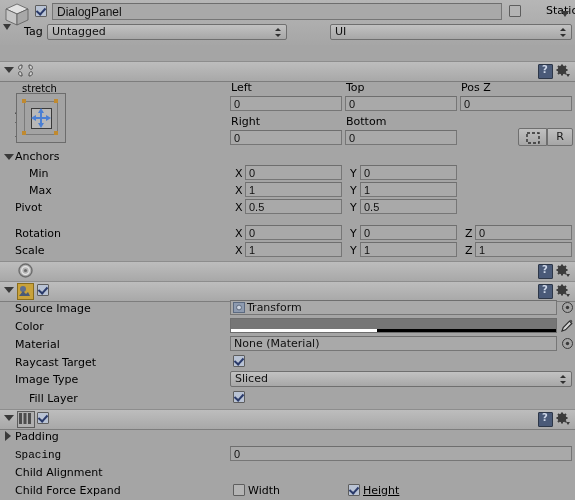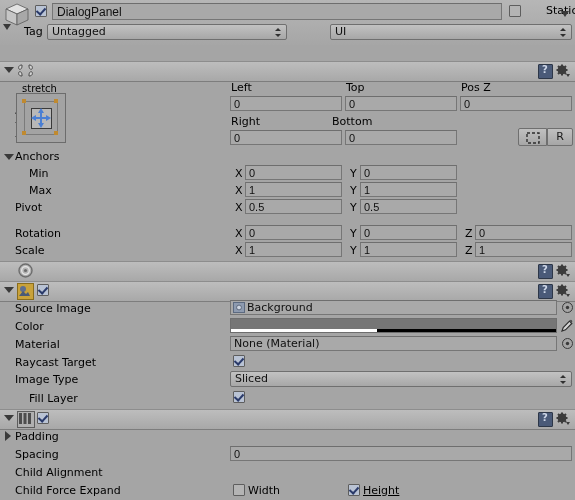--- a/index.html
+++ b/index.html
@@ -161,21 +161,21 @@
 
   
   <span class="lbl" style="left:231px;top:79px;">Left</span>
   <span class="lbl" style="left:346px;top:79px;">Top</span>
   <span class="lbl" style="left:461px;top:79px;">Pos Z</span>
   <input class="field" style="left: 230px; top: 96px; width: 112px;" value="0">
   <input class="field" style="left: 345px; top: 96px; width: 112px;" value="0">
   <input class="field" style="left: 460px; top: 96px; width: 112px;" value="0">
 
   <span class="lbl" style="left:231px;top:113px;">Right</span>
-  <span class="lbl" style="left:332px;top:113px;">Bottom</span>
+  <span class="lbl" style="left:346px;top:113px;">Bottom</span>
   <input class="field" style="left: 230px; top: 130px; width: 112px;" value="0">
   <input class="field" style="left: 345px; top: 130px; width: 112px;" value="0">
 
   
   <div style="position:absolute;left:518px;top:128px;width:29px;height:18px;box-sizing:border-box;background:linear-gradient(#c0c0c0,#a6a6a6);border:1px solid #6f6f6f;border-radius:2px 0 0 2px;">
     <svg width="14" height="12" style="position:absolute;left:7px;top:3px;">
       <g stroke="#2e2e2e" stroke-width="1.4" stroke-dasharray="3,2" fill="none">
           <rect x="1" y="1" width="12" height="10"></rect>
         </g>
     </svg>
@@ -273,21 +273,21 @@
 
   
   <span class="lbl" style="left:15px;top:300px;">Source Image</span>
   <div class="field" style="left:230px;top:300px;width:327px;padding-left:16px;line-height:14px;">
     <div style="position:absolute;left:2px;top:1px;width:12px;height:11px;">
       <svg width="12" height="11" viewBox="0 0 12 11">
         <rect x="0.5" y="0.5" width="11" height="10" fill="#8e9bb0" stroke="#5c6a80"></rect>
         <circle cx="6" cy="5.5" r="2.4" fill="#cfd6e2" stroke="#4a5668" stroke-width="0.8"></circle>
       </svg>
     </div>
-    <span>Background</span>
+    <span>Transform</span>
   </div>
   <div style="position:absolute;left:562px;top:302px;width:11px;height:11px;">
     <svg width="11" height="11">
         <circle cx="5.5" cy="5.5" r="5" fill="none" stroke="#3a3a3a"></circle>
         <circle cx="5.5" cy="5.5" r="1.7" fill="#3a3a3a"></circle>
       </svg>
   </div>
 
   
   <span class="lbl" style="left:15px;top:318px;">Color</span>
@@ -358,21 +358,21 @@
           <line x1="2" y1="2" x2="10" y2="10"></line>
           <line x1="10" y1="2" x2="2" y2="10"></line>
         </g>
       <polygon points="10,10 14,10 12,13" fill="#3c3c3c"></polygon>
     </svg>
   </div>
 
   <div class="foldout closed" style="left:3px;top:431px;"></div>
   <span class="lbl" style="left:15px;top:428px;">Padding</span>
 
-  <span class="lbl" style="left:15px;top:446px;">Spacing</span>
+  <span class="lbl" style="left:15px;top:446px;font-family:Liberation Mono, monospace;">Spacing</span>
   <input class="field" style="left: 230px; top: 446px; width: 342px;" value="0">
 
   <span class="lbl" style="left:15px;top:464px;">Child Alignment</span>
 
   <span class="lbl" style="left:15px;top:482px;">Child Force Expand</span>
   <div class="cb" style="left:233px;top:484px;"></div>
   <span class="lbl" style="left:248px;top:482px;">Width</span>
   <div class="cb on" style="left:348px;top:484px;"></div>
   <span class="lbl" style="left:363px;top:482px;text-decoration:underline;">Height</span>
 

